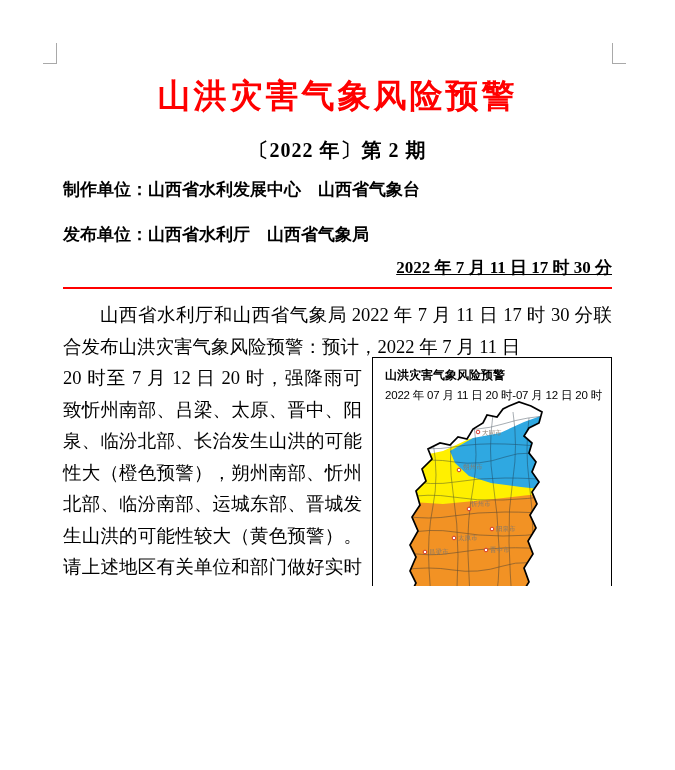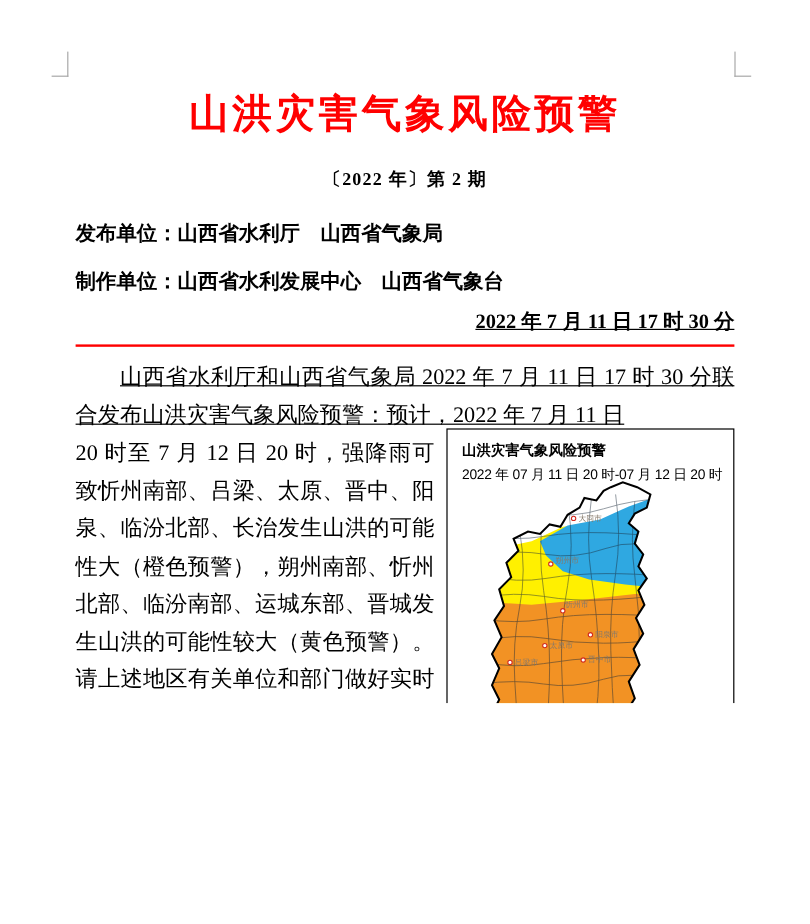--- a/index.html
+++ b/index.html
@@ -8,28 +8,28 @@
     box-sizing:border-box;padding:76px 63px 0 63px;overflow:hidden;
     font-family:"Liberation Serif","DejaVu Serif",serif;color:#000;
   }
   .crop-mark{position:absolute;width:13px;height:20px;}
   .crop-mark.left{left:43px;top:43px;border-right:1px solid #a9a9a9;border-bottom:1px solid #a9a9a9;}
   .crop-mark.right{left:612px;top:43px;border-left:1px solid #a9a9a9;border-bottom:1px solid #a9a9a9;}
   .doc-title{
     margin:0;text-align:center;color:#ff0000;font-size:33px;line-height:40px;
     font-weight:bold;letter-spacing:3px;
   }
-  .issue{ text-align:center;font-size:15px;font-weight:bold;margin-top:23px;line-height:22px;letter-spacing:1px;}
+  .issue{ text-align:center;font-size:20px;font-weight:bold;margin-top:23px;line-height:22px;letter-spacing:1px;}
   .meta-line{ font-size:17px;font-weight:bold;line-height:22px;}
   .meta-line.first{margin-top:23px;}
   .meta-line.second{margin-top:18px;}
   .date-line{ text-align:right;font-size:17px;font-weight:bold;line-height:22px;margin-top:11px;text-decoration:underline;}
   .red-rule{ border:none;border-top:2.5px solid #ff0000;margin:8px 0 0 0;}
   .body-text{ font-size:18.5px;line-height:31.5px;text-align:justify;}
-  .p1{ margin:11px 0 0 0;text-indent:2em;text-decoration:underline;}
+  .p1{ margin:11px 0 0 0;text-indent:2em;}
   .body-row{ display:flex;align-items:flex-start;}
   .p2{ margin:0 10px 0 0;flex:1;}
   .map-box{
     position:relative;flex:0 0 auto;width:238px;height:340px;margin-top:-6px;
     border:1.5px solid #000;background:#fff;box-sizing:content-box;
     font-family:"Liberation Sans","DejaVu Sans",sans-serif;
   }
   .map-title{ position:absolute;left:12px;top:9px;font-size:12px;font-weight:bold;white-space:nowrap;}
   .map-period{ position:absolute;left:12px;top:30px;font-size:11.5px;font-weight:normal;white-space:nowrap;letter-spacing:-0.2px;}
   .map-svg{ position:absolute;left:0;top:0;}
@@ -49,23 +49,23 @@
 
 <div class="page">
 
   <div class="crop-mark left"></div>
   <div class="crop-mark right"></div>
 
   <h1 class="doc-title">山洪灾害气象风险预警</h1>
 
   <div class="issue">〔2022 年〕第 2 期</div>
 
+  <div class="meta-line second"><span>制作单位：</span><span>山西省水利发展中心　山西省气象台</span></div>
+
   <div class="meta-line first"><span>发布单位：</span><span>山西省水利厅　山西省气象局</span></div>
-
-  <div class="meta-line second"><span>制作单位：</span><span>山西省水利发展中心　山西省气象台</span></div>
 
   <div class="date-line">2022 年 7 月 11 日 17 时 30 分</div>
 
   <hr class="red-rule">
 
   <p class="body-text p1">山西省水利厅和山西省气象局 2022 年 7 月 11 日 17 时 30 分联合发布山洪灾害气象风险预警：预计，2022 年 7 月 11 日</p>
 
   <div class="body-row">
     <p class="body-text p2">20 时至 7 月 12 日 20 时，强降雨可致忻州南部、吕梁、太原、晋中、阳泉、临汾北部、长治发生山洪的可能性大（橙色预警），朔州南部、忻州北部、临汾南部、运城东部、晋城发生山洪的可能性较大（黄色预警）。请上述地区有关单位和部门做好实时监测、防汛预警和转移避险等工作；广大群众安排好生产生活，远离边山峪口，避开山洪沟道，注意防范洪水威胁。</p>
 

